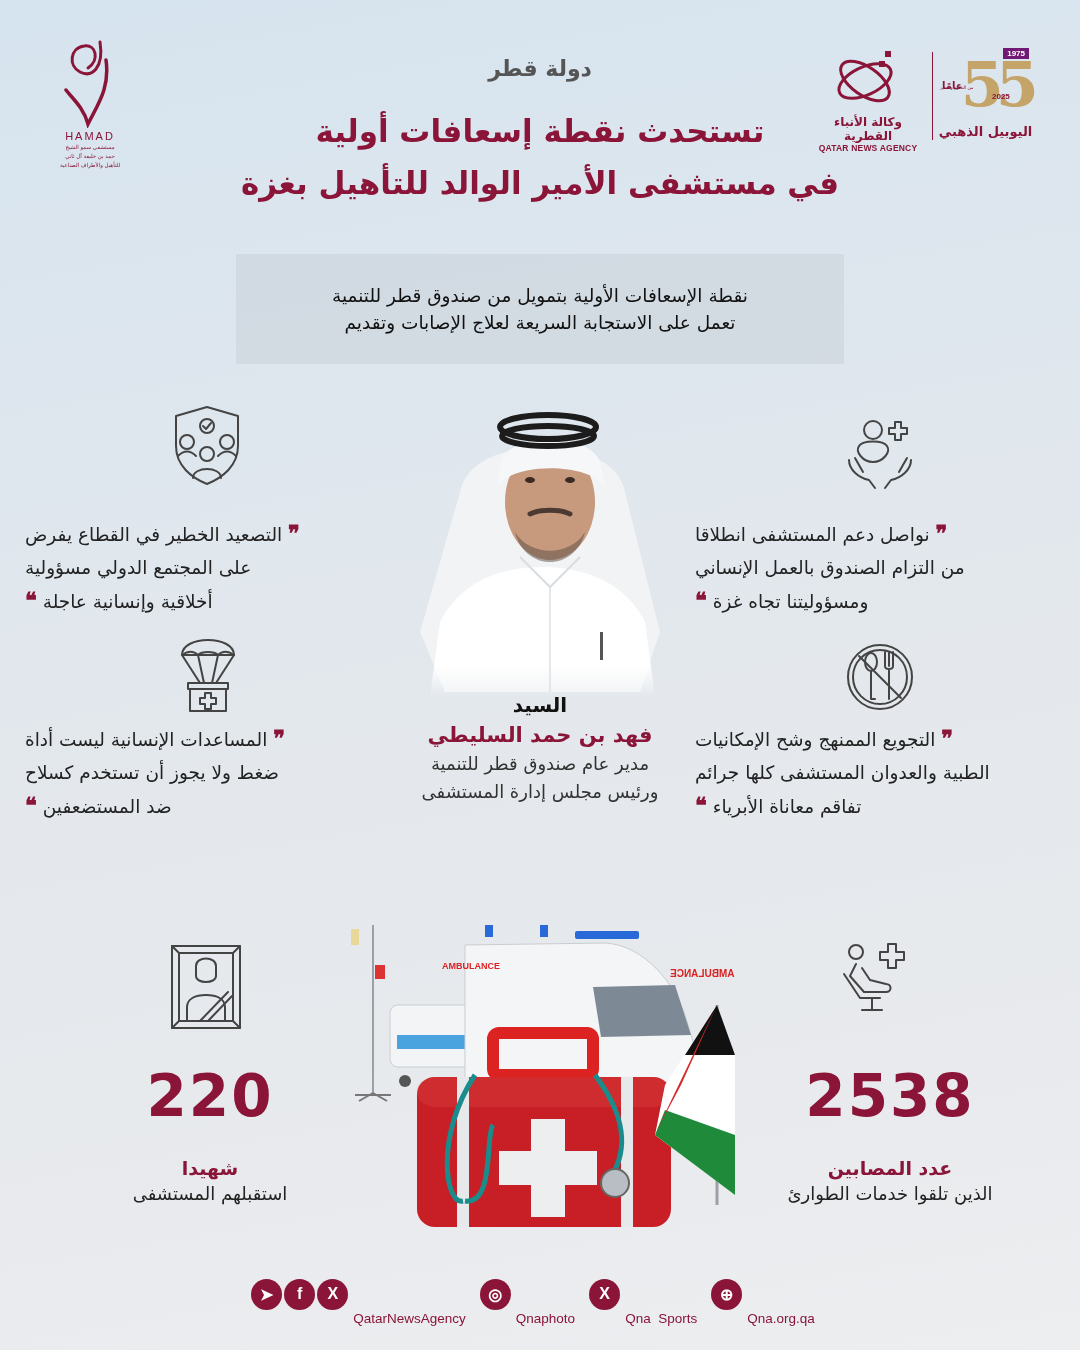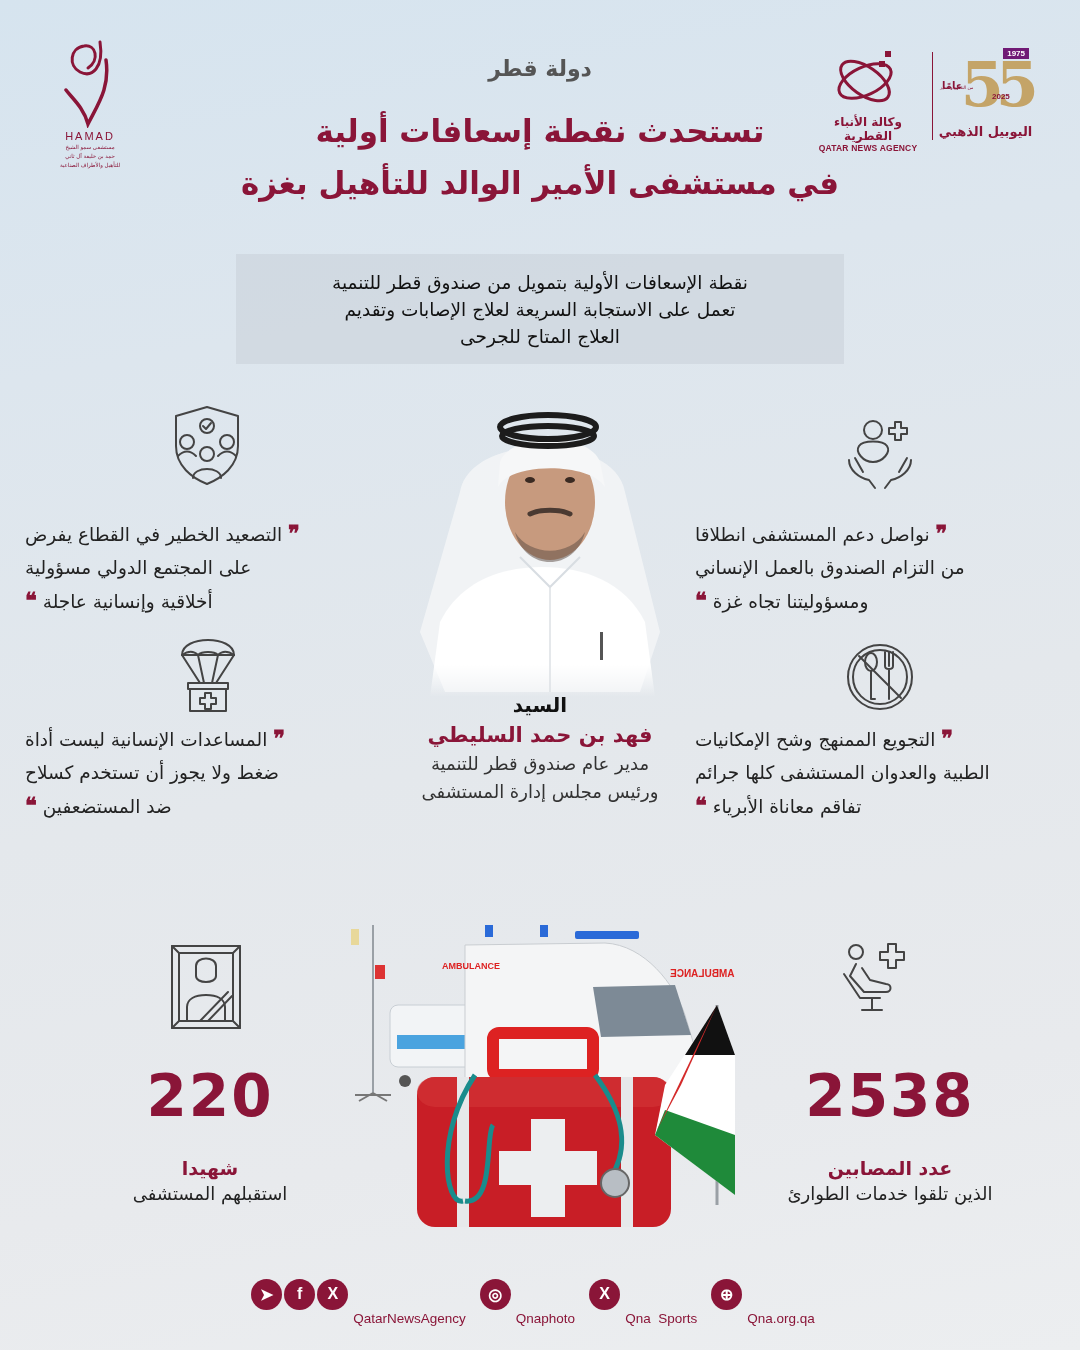--- a/index.html
+++ b/index.html
@@ -102,21 +102,20 @@
 <div id="country" class="abs">دولة قطر</div>
 <div id="title" class="abs">
   <div>تستحدث نقطة إسعافات أولية</div>
   <div>في مستشفى الأمير الوالد للتأهيل بغزة</div>
 </div>
 
 <div id="summary-box" class="abs">
   <div>
     <div>نقطة الإسعافات الأولية بتمويل من صندوق قطر للتنمية</div>
     <div>تعمل على الاستجابة السريعة لعلاج الإصابات وتقديم</div>
-    <div>العلاج المتاح للجرحى</div>
   </div>
 </div>
 
 <svg class="abs" style="left:172px; top:404px;" width="70" height="82" viewBox="0 0 70 82">
   <path class="icon-line" d="M35 3 L66 12 L66 42 C66 62 50 74 35 80 C20 74 4 62 4 42 L4 12 Z"></path>
   <circle class="icon-line" cx="35" cy="22" r="7"></circle>
   <path class="icon-line" d="M31 22 l3 3 l5 -6"></path>
   <circle class="icon-line" cx="15" cy="38" r="7"></circle>
   <circle class="icon-line" cx="55" cy="38" r="7"></circle>
   <path class="icon-line" d="M6 52 c6 -6 12 -6 18 0 M46 52 c6 -6 12 -6 18 0"></path>

